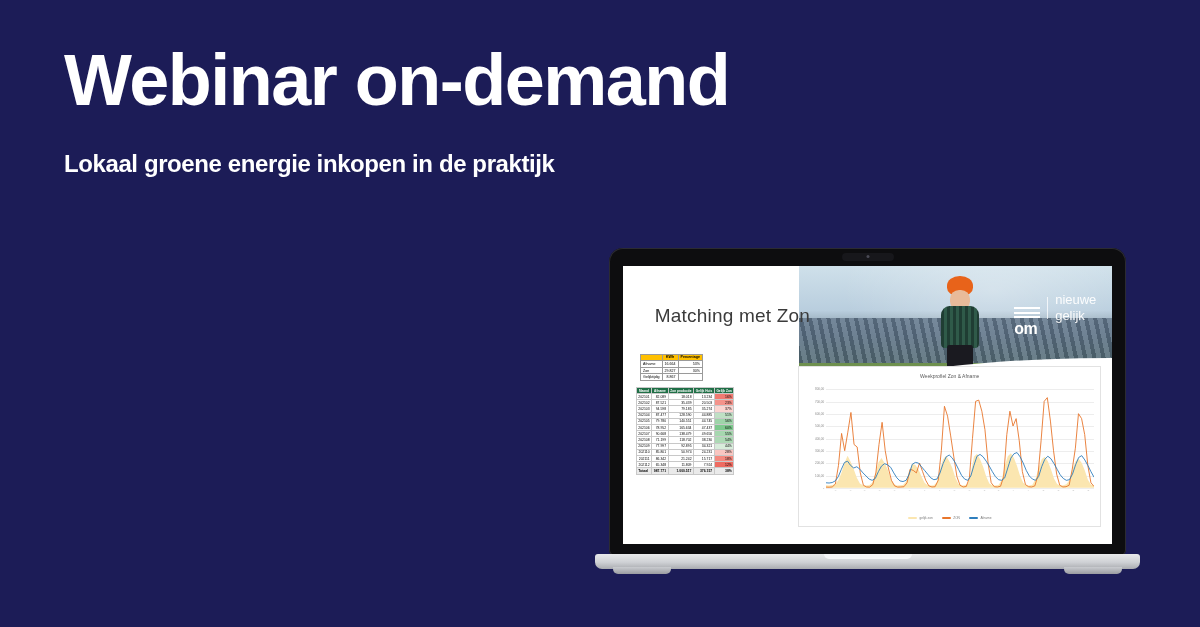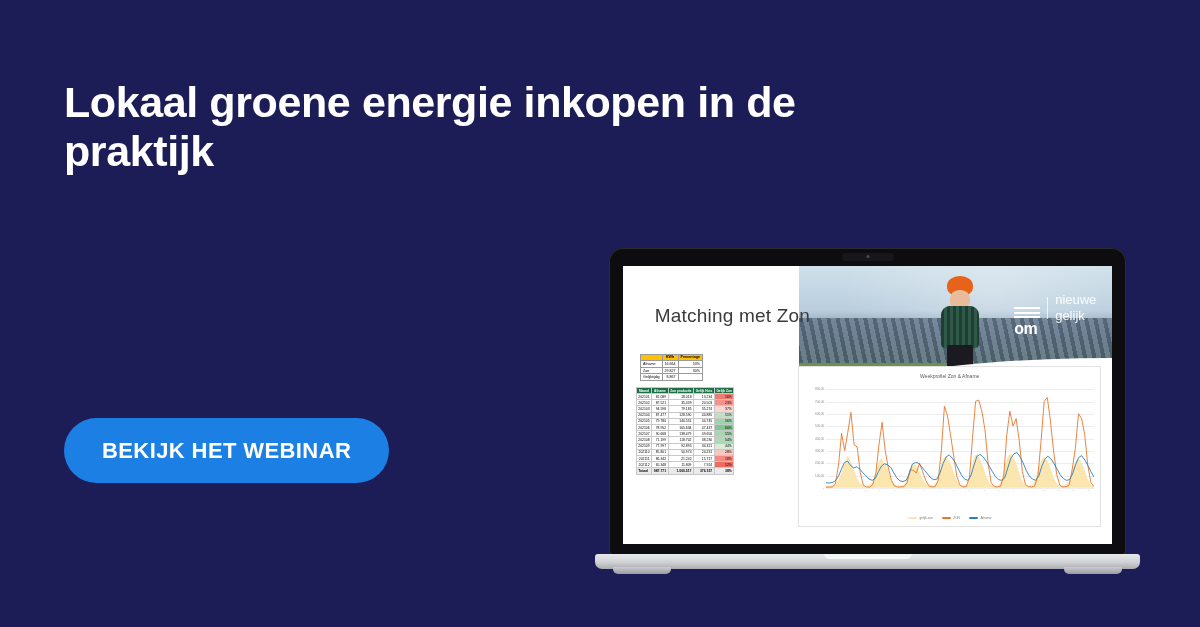--- a/index.html
+++ b/index.html
@@ -14,21 +14,21 @@
   .banner { position: absolute; inset: 0; }
 
   
   .copy { position: absolute; left: 64px; top: 44px; width: 880px; }
   .headline {
     font-size: 72px; line-height: 1.0; font-weight: 700;
     color: #ffffff; letter-spacing: -1.5px;
   }
   .subhead {
     margin-top: 34px;
-    font-size: 43px; line-height: 1.15; font-weight: 700;
+    font-size: 24px; line-height: 1.15; font-weight: 700;
     color: #ffffff; letter-spacing: -0.4px;
   }
 
   .cta {
     position: absolute; left: 64px; top: 418px;
     display: inline-flex; align-items: center; justify-content: center;
     height: 65px; padding: 0 38px;
     background: #1b7fe3; color: #fff;
     border: none; border-radius: 34px;
     font-family: "Liberation Sans", sans-serif;
@@ -178,24 +178,24 @@
   }
   .legend span.k { display: inline-flex; align-items: center; gap: 2.5px; }
   .swatch { width: 9px; height: 2px; border-radius: 1px; display: inline-block; }
 </style>
 </head>
 <body>
 
 <div class="banner">
 
   <div class="copy">
+    <div class="headline">Webinar on-demand</div>
     <div class="subhead">Lokaal groene energie inkopen in de praktijk</div>
   </div>
 
-  <button class="cta">BEKIJK HET WEBINAR</button>
 
   <div class="laptop">
     <div class="lid">
       <div class="notch"></div>
       <div class="cam"></div>
 
       <div class="screen">
         <div class="slide">
 
           <div class="hero">

